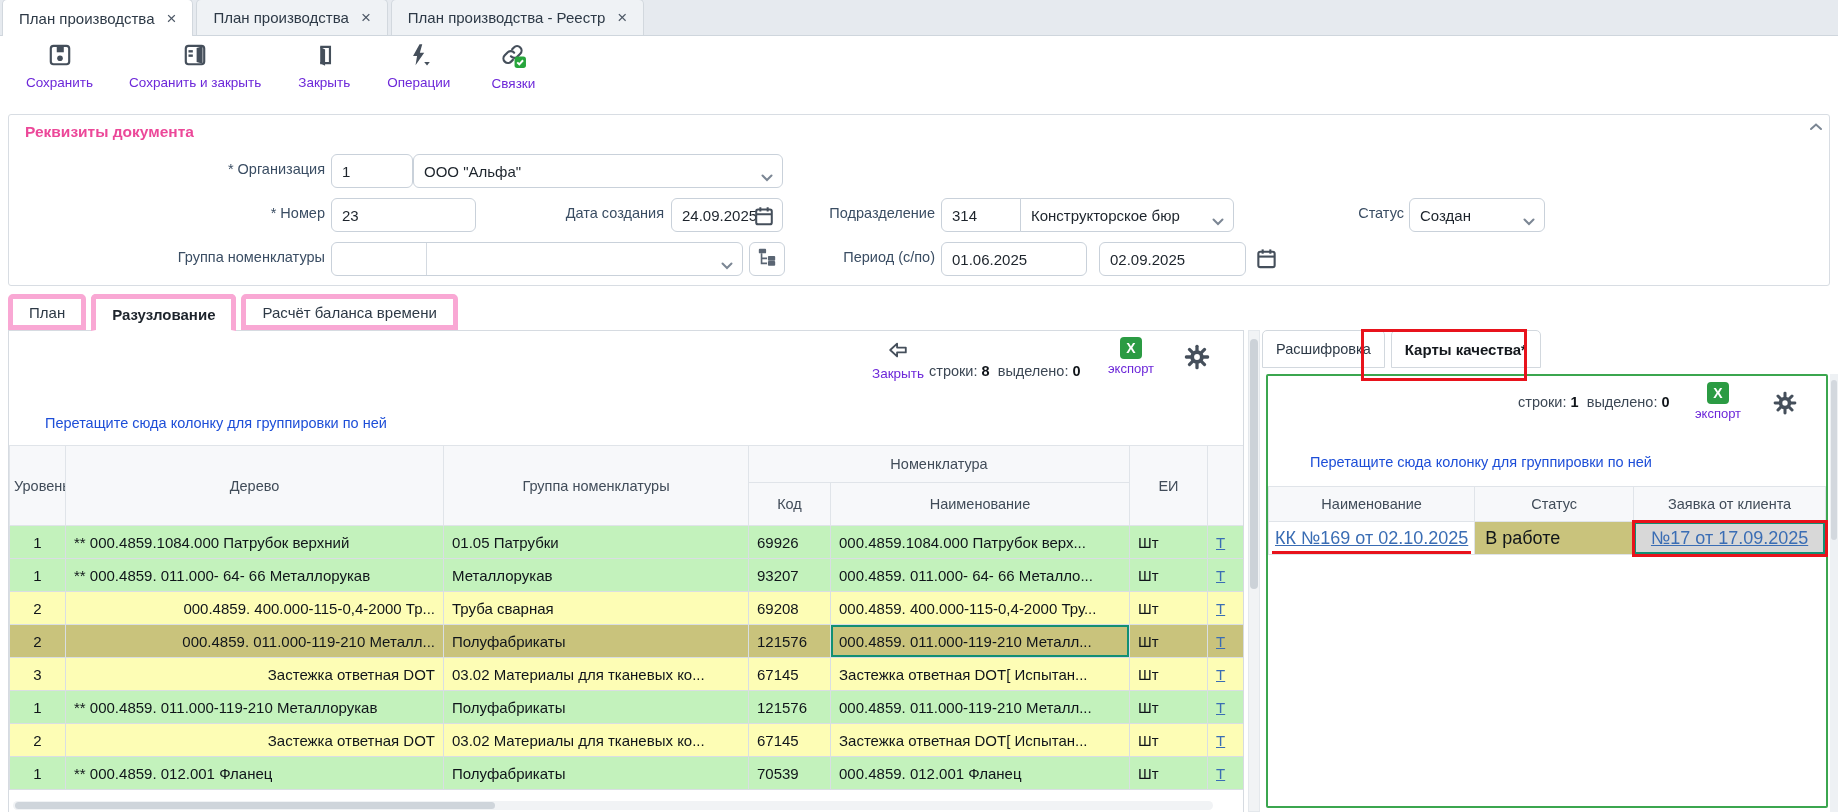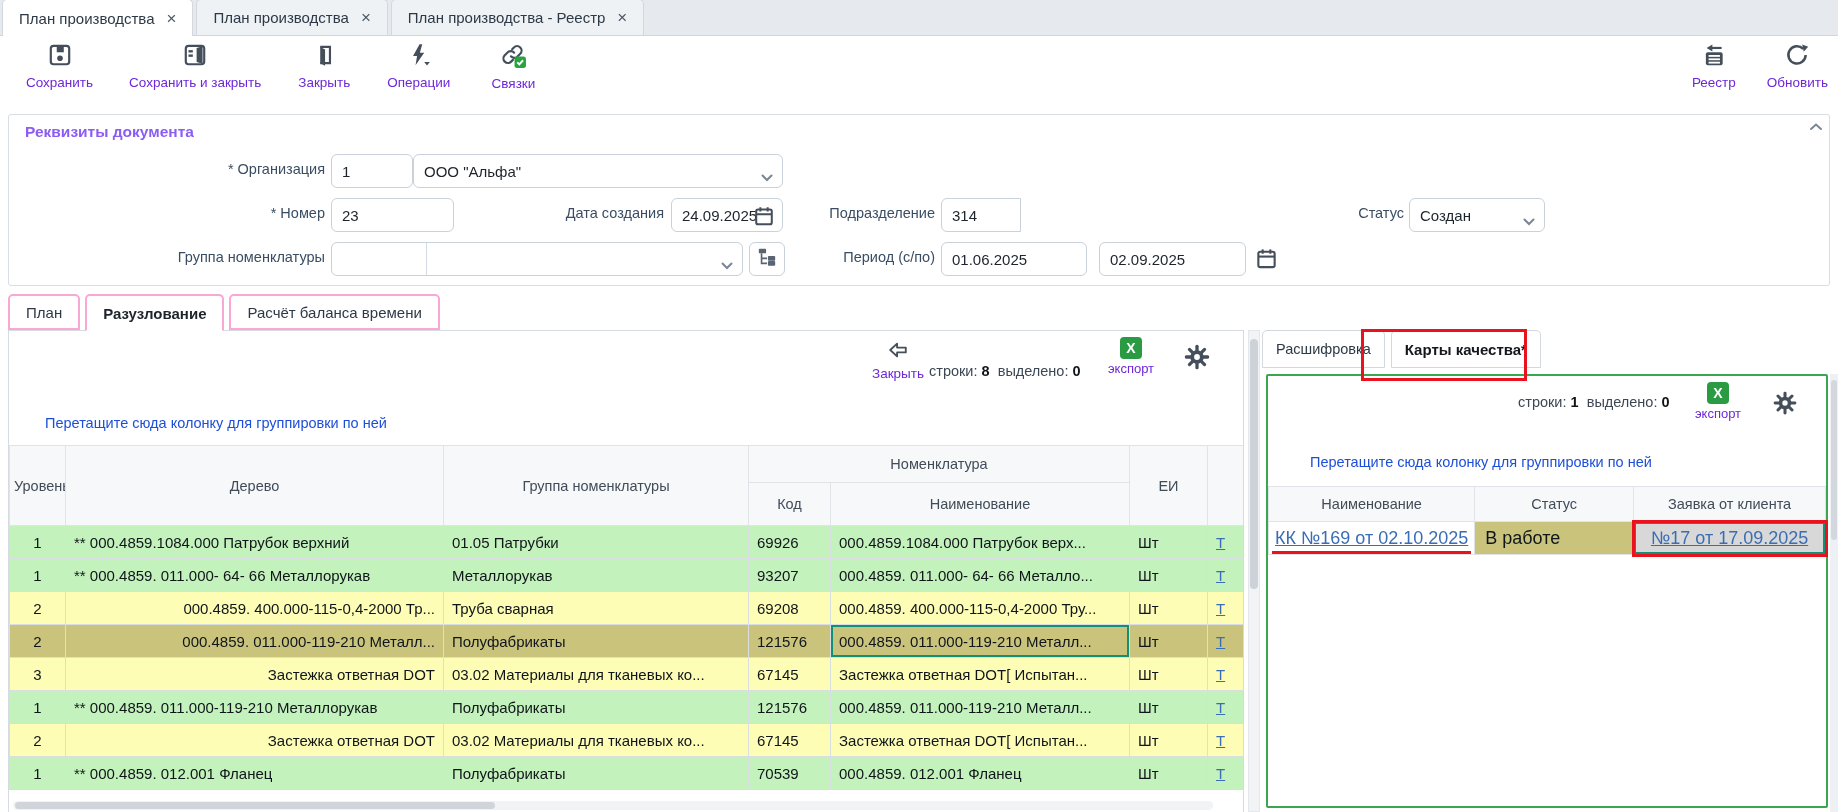--- a/index.html
+++ b/index.html
@@ -14,33 +14,33 @@
 
   
   .toolbar{position:absolute;left:0;top:36px;width:100%;height:60px;background:#fff;display:flex;align-items:center;}
   .tgroup-left{display:flex;gap:36px;padding-left:26px;}
   .tgroup-right{position:absolute;right:10px;top:0;height:60px;display:flex;gap:26px;align-items:center;}
   .tbtn{display:flex;flex-direction:column;align-items:center;gap:3px;min-width:54px;cursor:default;}
   .tlabel{font-size:13.5px;color:#6d28d9;white-space:nowrap;}
 
   
   .req-box{position:absolute;left:8px;top:114px;width:1822px;height:172px;border:1px solid #d8dde3;border-radius:3px;background:#fff;box-sizing:border-box;}
-  .req-title{position:absolute;left:16px;top:8px;font-size:15.5px;font-weight:bold;color:#8b5cf6;}
+  .req-title{position:absolute;left:16px;top:8px;font-size:15.5px;font-weight:bold;color:#ec4899;}
   .collapse{position:absolute;right:6px;top:3px;}
   .lbl{position:absolute;font-size:14.5px;color:#3a4d63;text-align:right;white-space:nowrap;}
   .inp{position:absolute;height:34px;border:1px solid #c9d1da;border-radius:6px;background:#fff;box-sizing:border-box;display:flex;align-items:center;padding:0 10px;font-size:15px;color:#1d242c;overflow:hidden;white-space:nowrap;}
   .inp .chev{position:absolute;right:9px;top:13px;}
   .combo{padding-right:26px;}
   .inp .cal{position:absolute;right:7px;top:5px;}
   .split{position:absolute;top:0;bottom:0;border-left:1px solid #d4dae1;}
   .icon-btn{position:absolute;height:34px;width:36px;border:1px solid #c9d1da;border-radius:6px;background:#fff;box-sizing:border-box;display:flex;align-items:center;justify-content:center;}
 
   
   .itabs{position:absolute;left:8px;top:294px;display:flex;gap:5px;z-index:3;}
-  .itab{height:36px;display:flex;align-items:center;padding:0 16px;background:#fff;border:2px solid #f9a8d4;border-radius:5px 5px 0 0;font-size:15px;color:#2d3946;box-sizing:border-box;}
+  .itab{height:36px;display:flex;align-items:center;padding:0 16px;background:#fff;border:5px solid #f9a8d4;border-radius:5px 5px 0 0;font-size:15px;color:#2d3946;box-sizing:border-box;}
   .itab.active{font-weight:bold;color:#1d242c;border-bottom:1px solid #fff;height:37px;}
 
   
   .grid-panel{position:absolute;left:8px;top:330px;width:1236px;height:482px;border:1px solid #d6dbe1;border-bottom:none;background:#fff;box-sizing:border-box;overflow:hidden;}
   .g-close{position:absolute;left:845px;top:8px;width:88px;text-align:center;cursor:default;}
   .g-close .tlabel{display:block;margin-top:1px;}
   .rows-info{position:absolute;font-size:14.5px;color:#3c4754;white-space:nowrap;}
   .rows-info b{color:#10151a;}
   .exp{position:absolute;width:60px;text-align:center;cursor:default;}
   .xls{width:22px;height:22px;border-radius:4px;background:#2b9b43;color:#fff;font-weight:bold;font-size:14px;display:flex;align-items:center;justify-content:center;margin:0 auto;}
@@ -153,44 +153,20 @@
                 <path d="M10.5 13.8 a4.3 4.3 0 0 0 6.1 .4 l2.9 -2.9 a4.3 4.3 0 0 0 -6.1 -6.1 l-1.7 1.7"></path>
                 <path d="M13.6 10.3 a4.3 4.3 0 0 0 -6.1 -.4 l-2.9 2.9 a4.3 4.3 0 0 0 6.1 6.1 l1.7 -1.7"></path>
               </g>
               <rect x="14" y="14" width="11" height="11" rx="2.5" fill="#27a53c"></rect>
               <path d="M16.6 19.6 l2 2 l3.6 -4" stroke="#fff" stroke-width="1.9" fill="none"></path>
             </svg>
         </span>
         <span class="tlabel">Связки</span>
       </div>
     </div>
-    <div class="tgroup-right">
-      <div class="tbtn">
-        <span>
-          <svg width="26" height="26" viewBox="0 0 24 24">
-              <path d="M19 5.5 H9.5" stroke="#454f5b" stroke-width="2" fill="none"></path>
-              <path d="M10.5 2.3 L5.2 5.5 L10.5 8.7 Z" fill="#454f5b"></path>
-              <rect x="4.5" y="9.5" width="15.5" height="12" rx="1.8" fill="#454f5b"></rect>
-              <rect x="7" y="12" width="10.5" height="1.7" fill="#fff"></rect>
-              <rect x="7" y="15.1" width="10.5" height="1.7" fill="#fff"></rect>
-              <rect x="7" y="18.2" width="10.5" height="1.7" fill="#fff"></rect>
-            </svg>
-        </span>
-        <span class="tlabel">Реестр</span>
-      </div>
-      <div class="tbtn">
-        <span>
-          <svg width="26" height="26" viewBox="0 0 24 24">
-              <path d="M20 12 a8 8 0 1 1 -2.3 -5.7" fill="none" stroke="#454f5b" stroke-width="2.3"></path>
-              <path d="M16.8 2.4 L22.3 4.4 L18.2 8.9 Z" fill="#454f5b"></path>
-            </svg>
-        </span>
-        <span class="tlabel">Обновить</span>
-      </div>
-    </div>
   </div>
 
   <div class="req-box">
     <div class="req-title">Реквизиты документа</div>
     <span class="collapse">
       <svg width="14" height="10" viewBox="0 0 14 10">
           <path d="M2 7 L7 2.5 L12 7" fill="none" stroke="#7b8694" stroke-width="2" stroke-linecap="round"></path>
         </svg>
     </span>
 
@@ -199,37 +175,43 @@
         <span>1</span>
       </div>
     <div class="inp combo" style="left:404px;top:39px;width:370px;">
       <span>ООО "Альфа"</span>
       <span class="chev"><svg width="12" height="8" viewBox="0 0 12 8">
             <path d="M1.5 1.5 L6 6 L10.5 1.5" fill="none" stroke="#7b8694" stroke-width="2" stroke-linecap="round"></path>
           </svg></span>
     </div>
 
     <div class="lbl" style="left:166px;top:90px;width:150px;">* Номер</div>
-    <div class="inp" style="left:322px;top:83px;width:123px;">
+    <div class="inp" style="left:322px;top:83px;width:145px;">
         <span>23</span>
       </div>
     <div class="lbl" style="left:505px;top:90px;width:150px;">Дата создания</div>
     <div class="inp" style="left:662px;top:83px;width:112px;padding-right:30px;">
       <span>24.09.2025</span>
       <span class="cal"><svg width="22" height="24" viewBox="0 0 24 24">
             <rect x="3.5" y="5" width="17" height="16" rx="2" fill="none" stroke="#454f5b" stroke-width="2.2"></rect>
             <line x1="3.5" y1="10" x2="20.5" y2="10" stroke="#454f5b" stroke-width="2.2"></line>
             <line x1="8" y1="2.5" x2="8" y2="7" stroke="#454f5b" stroke-width="2.2"></line>
             <line x1="16" y1="2.5" x2="16" y2="7" stroke="#454f5b" stroke-width="2.2"></line>
           </svg></span>
     </div>
     <div class="lbl" style="left:776px;top:90px;width:150px;">Подразделение</div>
     <div class="inp" style="left:932px;top:83px;width:80px;border-radius:6px 0 0 6px;">
         <span>314</span>
       </div>
+    <div class="inp combo" style="left:1011px;top:83px;width:214px;border-radius:0 6px 6px 0;">
+      <span>Конструкторское бюр</span>
+      <span class="chev"><svg width="12" height="8" viewBox="0 0 12 8">
+            <path d="M1.5 1.5 L6 6 L10.5 1.5" fill="none" stroke="#7b8694" stroke-width="2" stroke-linecap="round"></path>
+          </svg></span>
+    </div>
     <div class="lbl" style="left:1295px;top:90px;width:100px;">Статус</div>
     <div class="inp combo" style="left:1400px;top:83px;width:136px;">
       <span>Создан</span>
       <span class="chev"><svg width="12" height="8" viewBox="0 0 12 8">
             <path d="M1.5 1.5 L6 6 L10.5 1.5" fill="none" stroke="#7b8694" stroke-width="2" stroke-linecap="round"></path>
           </svg></span>
     </div>
 
     <div class="lbl" style="left:116px;top:134px;width:200px;">Группа номенклатуры</div>
     <div class="inp combo" style="left:322px;top:127px;width:412px;">

